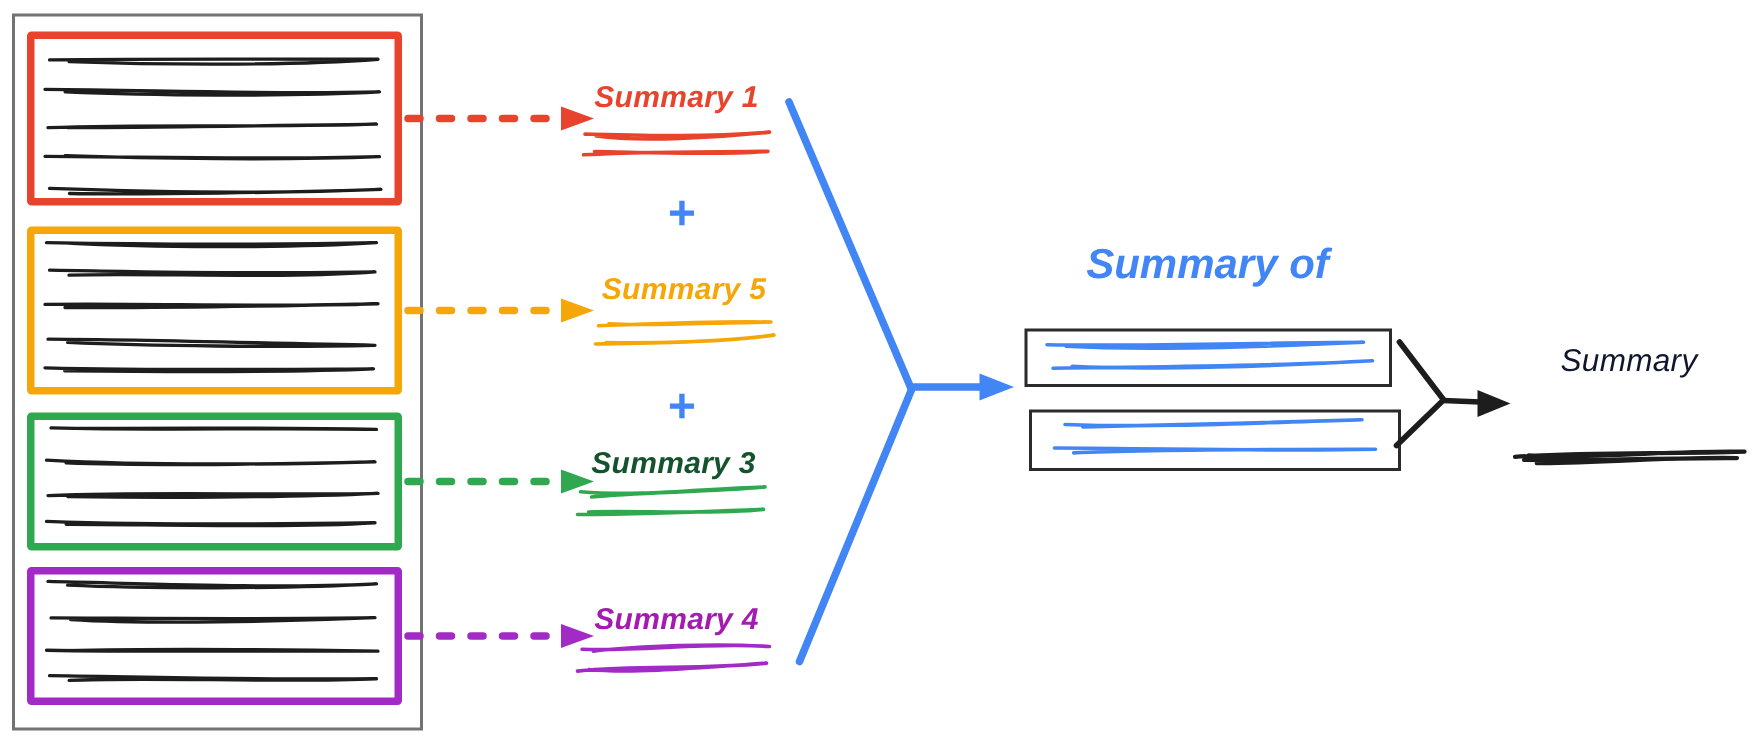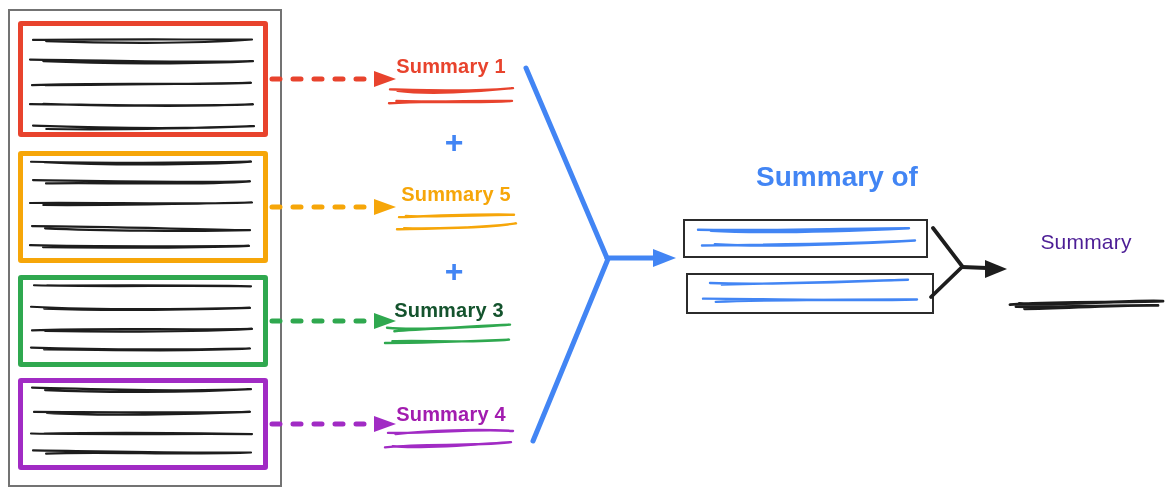--- a/index.html
+++ b/index.html
@@ -1,18 +1,19 @@
 <!DOCTYPE html>
 <html><head>
 <meta charset="utf-8">
 <style>
   html,body{margin:0;padding:0;background:#ffffff;}
   .canvas{
     position:relative;width:1170px;height:495px;background:#ffffff;overflow:hidden;
     font-family:"Liberation Sans","DejaVu Sans",sans-serif;
+    font-style:italic;
   }
   
   .outer-box{position:absolute;left:8px;top:9px;width:270px;height:474px;
     border:2px solid #737373;background:#ffffff;z-index:1;}
   .doc-box{position:absolute;left:18px;width:250px;box-sizing:border-box;
     border:5px solid #000;border-radius:3px;background:#ffffff;z-index:2;}
   .doc-red{top:21px;height:116px;border-color:#E8432D;}
   .doc-yellow{top:151px;height:112px;border-color:#F6A609;}
   .doc-green{top:275px;height:92px;border-color:#2FA84F;}
   .doc-purple{top:378px;height:92px;border-color:#A12BC4;}
@@ -28,22 +29,22 @@
   .sw24{stroke-width:2.4}
   .sw28{stroke-width:2.8}
   .sw35{stroke-width:3.8}
   .sw5{stroke-width:5}
   .dash{stroke-width:5;stroke-dasharray:8 13;}
   
   .txt{position:absolute;z-index:10;white-space:nowrap;transform:translate(-50%,-50%);}
   .sum-label{font-size:20px;font-weight:600;letter-spacing:.2px;}
   .c-red{color:#E8432D}.c-yellow{color:#F6A609}.c-green{color:#14532d}.c-purple{color:#a21caf}
   .plus{font-size:32px;font-weight:700;color:#4285F4;}
-  .blue-title{font-size:28px;font-weight:700;color:#4285F4;text-align:center;line-height:39px;margin-left:32px;}
-  .final-title{font-size:21px;font-weight:500;color:#4c1d95;text-align:center;line-height:29px;letter-spacing:.2px;}
+  .blue-title{font-size:28px;font-weight:700;color:#4285F4;text-align:center;line-height:39px;}
+  .final-title{font-size:21px;font-weight:500;color:#0f172a;text-align:center;line-height:29px;letter-spacing:.2px;}
 </style>
 </head>
 <body>
 
 <div class="canvas">
 
   <div class="outer-box"></div>
   <div class="doc-box doc-red"></div>
   <div class="doc-box doc-yellow"></div>
   <div class="doc-box doc-green"></div>

